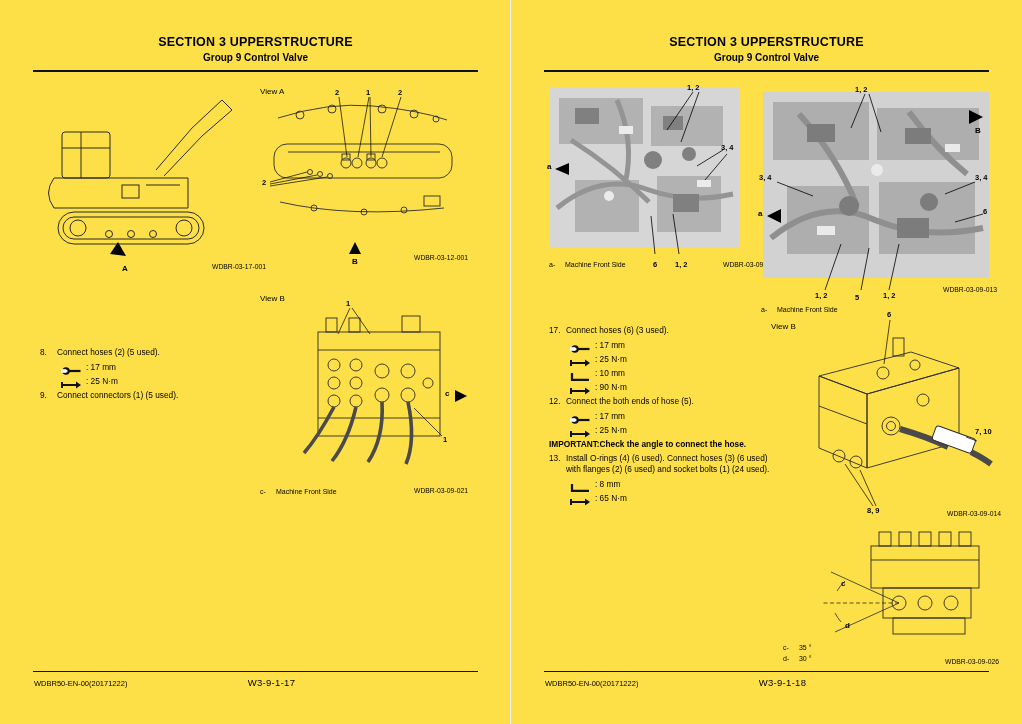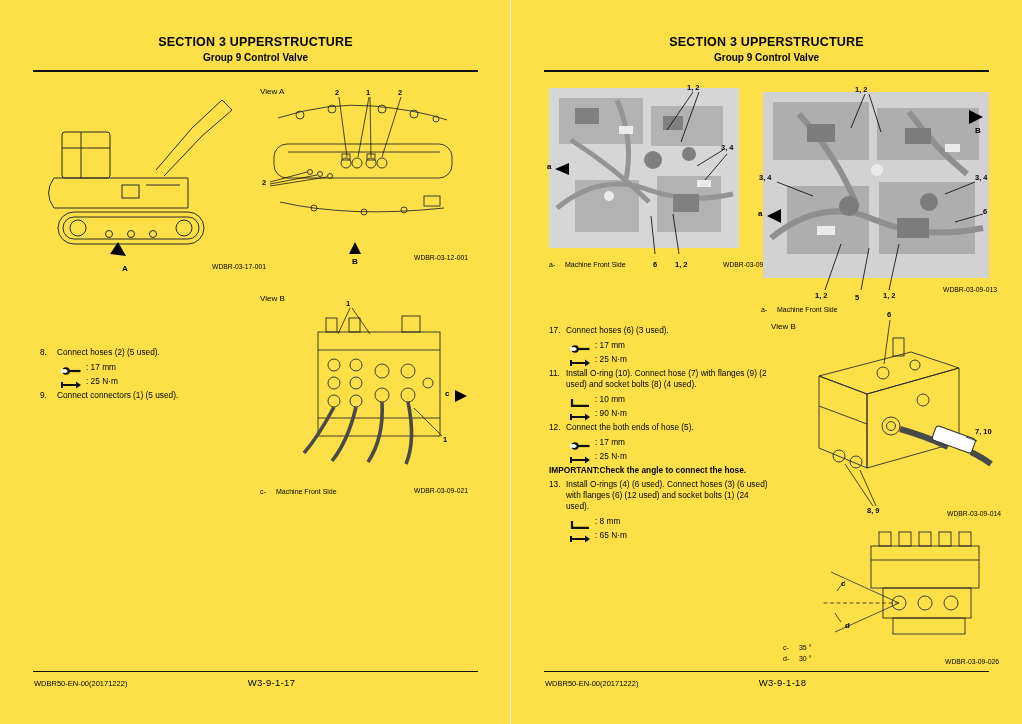--- a/index.html
+++ b/index.html
@@ -402,24 +402,20 @@
     <div class="spec-line">
       <span class="spec-icon">
         <svg width="20" height="10" viewBox="0 0 20 10">
             <rect x="0" y="2" width="2" height="6" fill="#111"></rect>
             <rect x="1" y="4" width="14" height="2" fill="#111"></rect>
             <polygon points="15,1.5 20,5 15,8.5" fill="#111"></polygon>
           </svg>
       </span>
       <span class="spec-text">: 25 N·m</span>
     </div>
-    <div class="step">
-      <span class="step-num">11.</span>
-      <span class="step-text">Install O-ring (10). Connect hose (7) with flanges (9) (2 used) and socket bolts (8) (4 used).</span>
-    </div>
     <div class="spec-line">
       <span class="spec-icon">
         <svg width="20" height="10" viewBox="0 0 20 10">
             <path d="M2 1 V7.8 H19" stroke="#111" stroke-width="2.2" fill="none"></path>
           </svg>
       </span>
       <span class="spec-text">: 10 mm</span>
     </div>
     <div class="spec-line">
       <span class="spec-icon">
@@ -455,21 +451,21 @@
           </svg>
       </span>
       <span class="spec-text">: 25 N·m</span>
     </div>
     <div class="important">
       <span class="imp-label">IMPORTANT:</span>
       <span class="imp-text">Check the angle to connect the hose.</span>
     </div>
     <div class="step">
       <span class="step-num">13.</span>
-      <span class="step-text">Install O-rings (4) (6 used). Connect hoses (3) (6 used) with flanges (6) (12 used) and socket bolts (1) (24 used).</span>
+      <span class="step-text">Install O-rings (4) (6 used). Connect hoses (3) (6 used) with flanges (2) (6 used) and socket bolts (1) (24 used).</span>
     </div>
     <div class="spec-line">
       <span class="spec-icon">
         <svg width="20" height="10" viewBox="0 0 20 10">
             <path d="M2 1 V7.8 H19" stroke="#111" stroke-width="2.2" fill="none"></path>
           </svg>
       </span>
       <span class="spec-text">: 8 mm</span>
     </div>
     <div class="spec-line">

